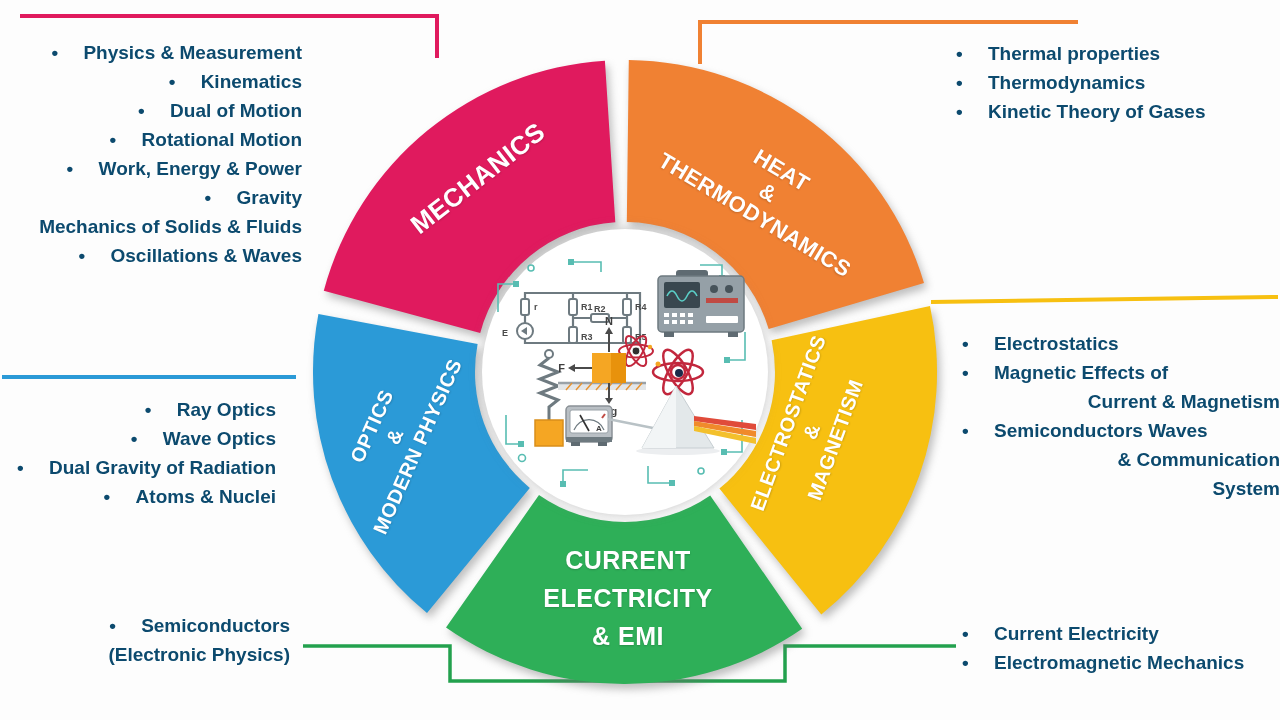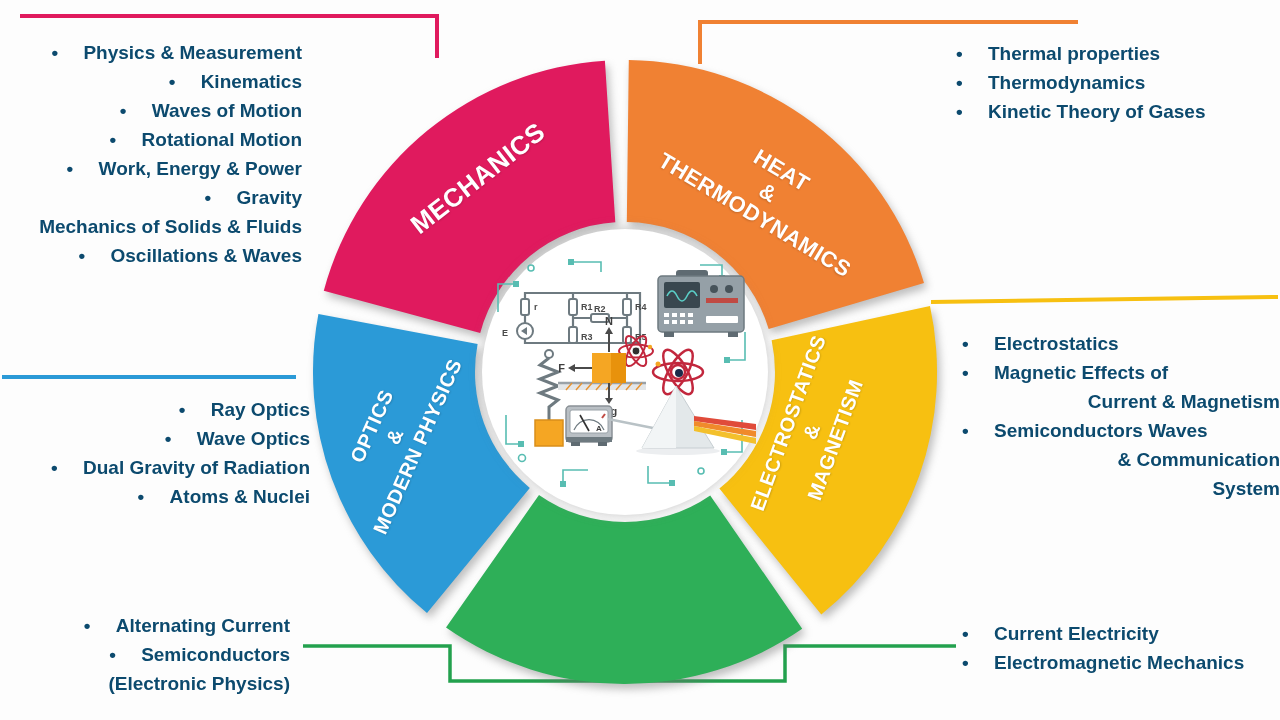--- a/index.html
+++ b/index.html
@@ -210,25 +210,30 @@
   <div class="seg-label lbl-electro">
     <div>ELECTROSTATICS</div>
     <div>&amp;</div>
     <div>MAGNETISM</div>
   </div>
   <div class="seg-label lbl-optics">
     <div>OPTICS</div>
     <div>&amp;</div>
     <div>MODERN PHYSICS</div>
   </div>
+  <div class="seg-label lbl-current">
+    <div>CURRENT</div>
+    <div>ELECTRICITY</div>
+    <div>&amp; EMI</div>
+  </div>
 
   <div class="list right" style="left:0;top:38px;width:302px;">
     <div class="li b">Physics &amp; Measurement</div>
     <div class="li b">Kinematics</div>
-    <div class="li b">Waves of Motion</div>
+    <div class="li b">Dual of Motion</div>
     <div class="li b">Rotational Motion</div>
     <div class="li b">Work, Energy &amp; Power</div>
     <div class="li b">Gravity</div>
     <div class="li">Mechanics of Solids &amp; Fluids</div>
     <div class="li b">Oscillations &amp; Waves</div>
   </div>
 
   <div class="list" style="left:956px;top:39px;width:322px;">
     <div class="li b">Thermal properties</div>
     <div class="li b">Thermodynamics</div>
@@ -242,26 +247,25 @@
     <div class="li b">Semiconductors Waves</div>
     <div class="li cont">&amp; Communication</div>
     <div class="li cont">System</div>
   </div>
 
   <div class="list" style="left:962px;top:619px;width:318px;">
     <div class="li b">Current Electricity</div>
     <div class="li b">Electromagnetic Mechanics</div>
   </div>
 
-  <div class="list right" style="left:0;top:395px;width:276px;padding-left:34px;">
+  <div class="list right" style="left:0;top:395px;width:276px;">
     <div class="li b">Ray Optics</div>
     <div class="li b">Wave Optics</div>
     <div class="li b">Dual Gravity of Radiation</div>
     <div class="li b">Atoms &amp; Nuclei</div>
   </div>
 
   <div class="list right" style="left:0;top:611px;width:290px;">
-    <div class="li b">Alternating Current</div>
     <div class="li b">Semiconductors</div>
     <div class="li">(Electronic Physics)</div>
   </div>
 
 </div>
 
 </body></html>

